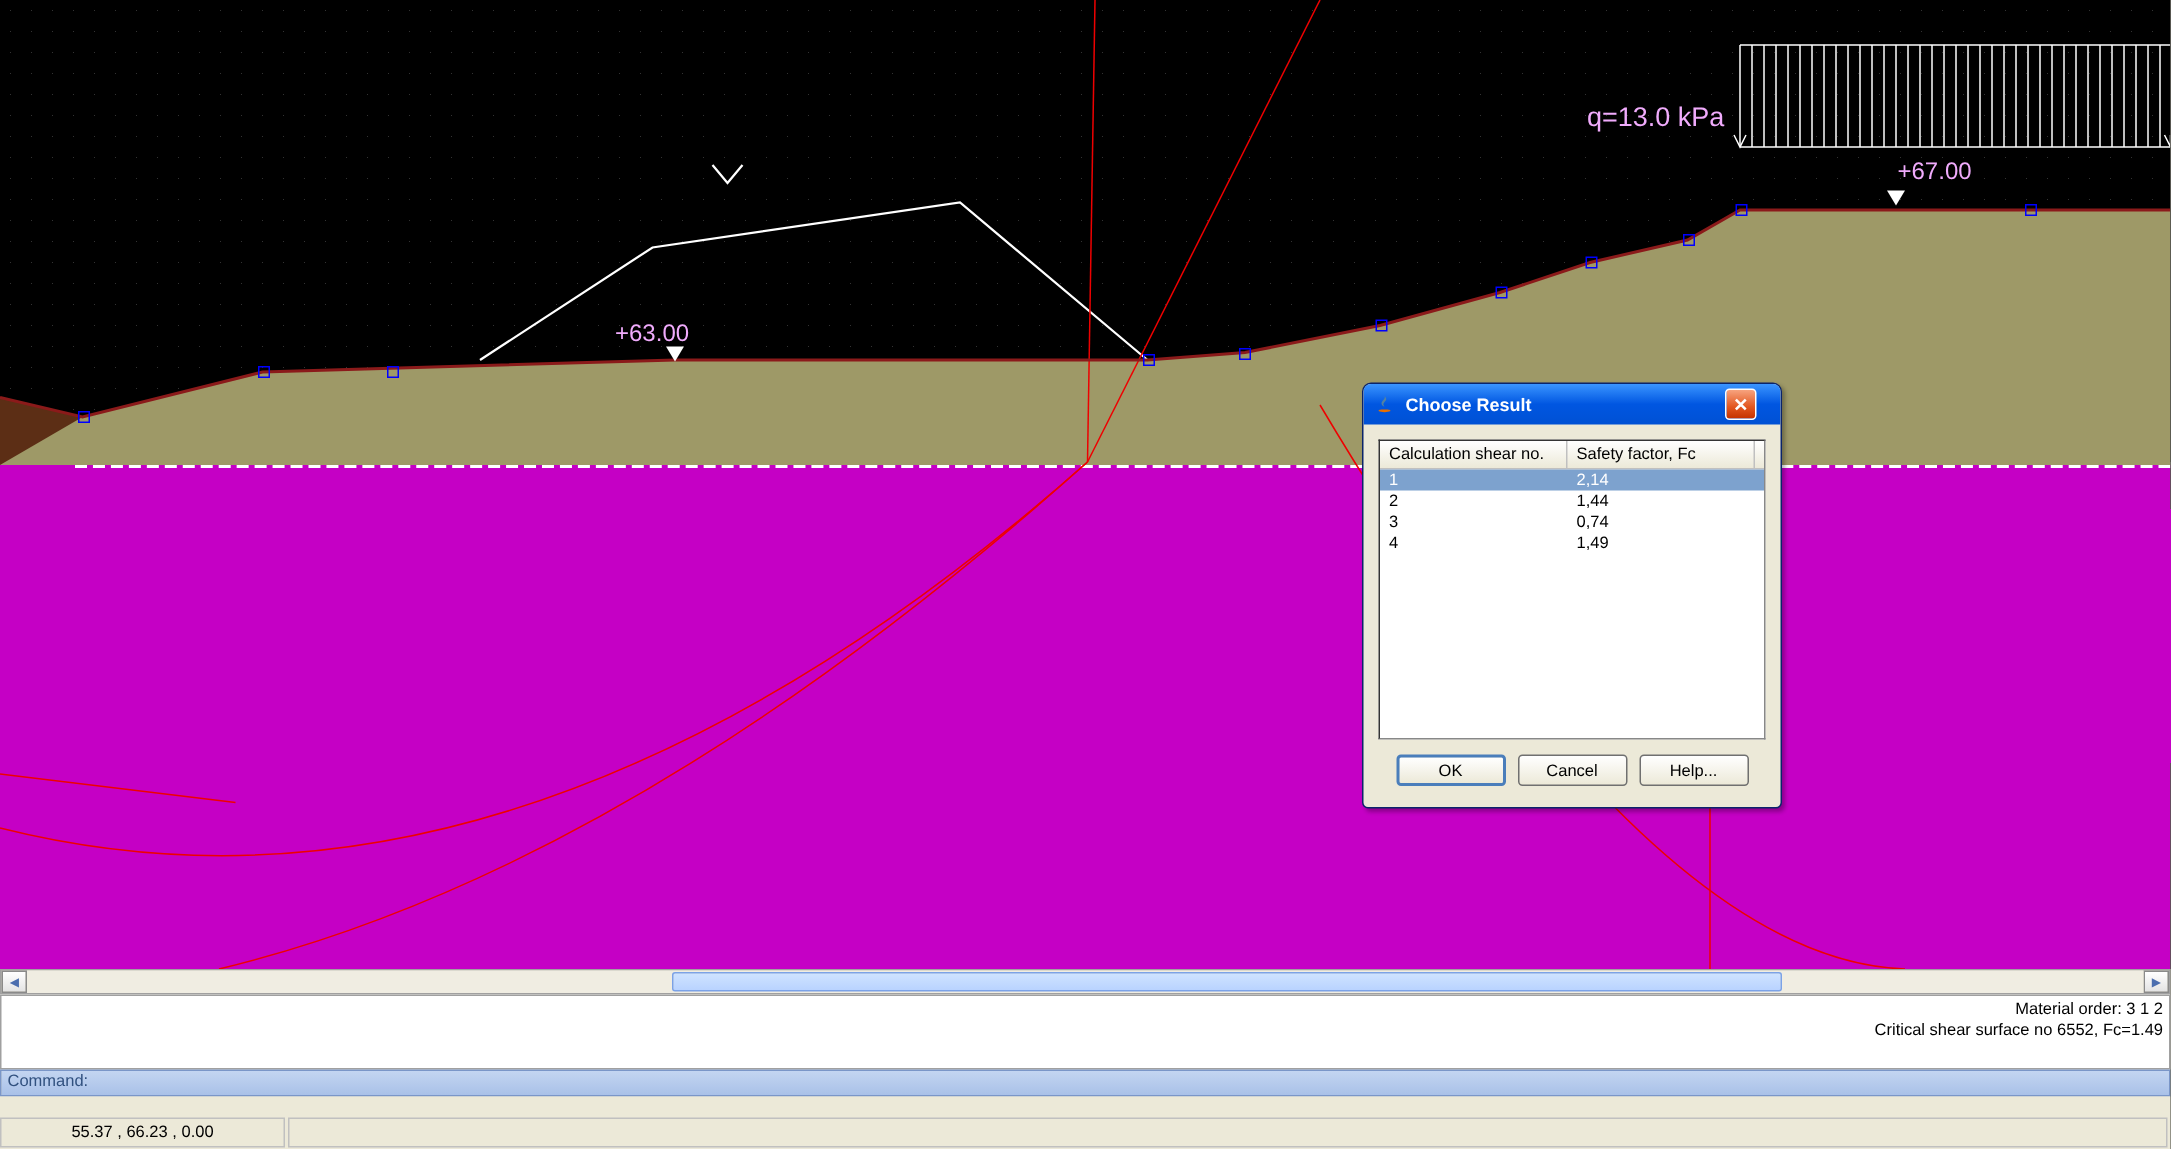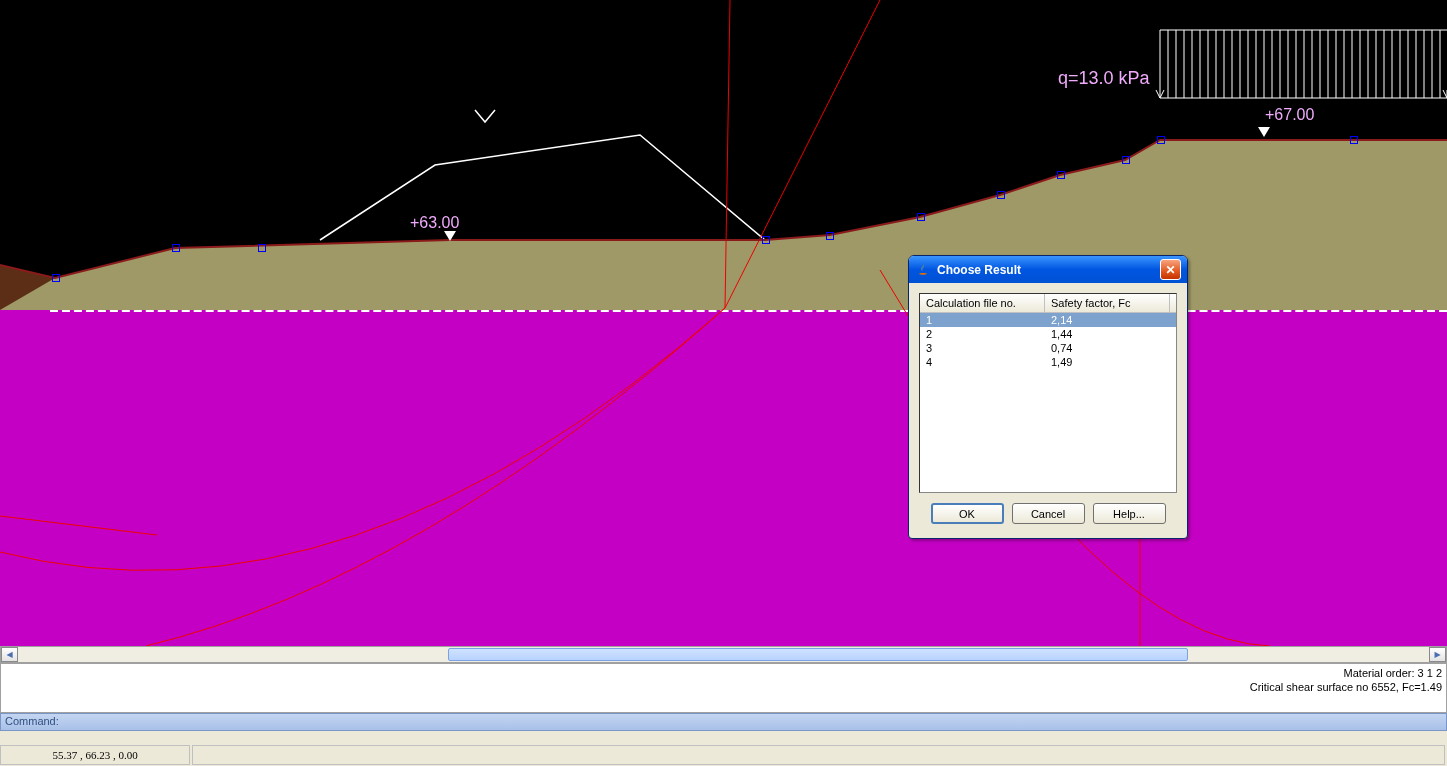--- a/index.html
+++ b/index.html
@@ -127,21 +127,20 @@
 .status-bar {
   position: absolute;
   top: 731px;
   left: 0;
   width: 1447px;
   height: 35px;
   background: #ece9d8;
   display: flex;
   align-items: center;
   padding-top: 12px;
-  font-family: Liberation Serif, serif;
 }
 .status-cell {
   border: 1px solid #c0c0c0;
   padding: 2px 6px;
   font-size: 11px;
   color: #000;
   background: #ece9d8;
   margin-right: 2px;
   height: 20px;
   line-height: 15px;
@@ -159,21 +158,21 @@
   border: 1px solid #0a246a;
   border-radius: 6px 6px 4px 4px;
   box-shadow: 2px 2px 3px rgba(0,0,0,0.3);
   overflow: hidden;
 }
 .titlebar {
   height: 27px;
   background: linear-gradient(#3a95ff, #0056e1 50%, #0051d4);
   display: flex;
   align-items: center;
-  padding: 0 6px 0 6px;
+  padding: 0 16px 0 6px;
   color: #fff;
   font-weight: bold;
   font-size: 12px;
   gap: 6px;
 }
 .titlebar-icon {
   width: 16px;
   height: 16px;
   display: inline-block;
 }
@@ -364,21 +363,21 @@
     </span>
     <span>Choose Result</span>
     <span class="titlebar-spacer"></span>
     <div class="close-btn">
       <span>✕</span>
     </div>
   </div>
   <div class="dialog-body">
     <div class="result-list">
       <div class="list-header">
-        <div class="col-step">Calculation file no.</div>
+        <div class="col-step">Calculation shear no.</div>
         <div class="col-fc">Safety factor, Fc</div>
       </div>
       <div class="list-row selected">
         <div class="col-step">1</div>
         <div class="col-fc">2,14</div>
       </div>
       <div class="list-row">
         <div class="col-step">2</div>
         <div class="col-fc">1,44</div>
       </div>

